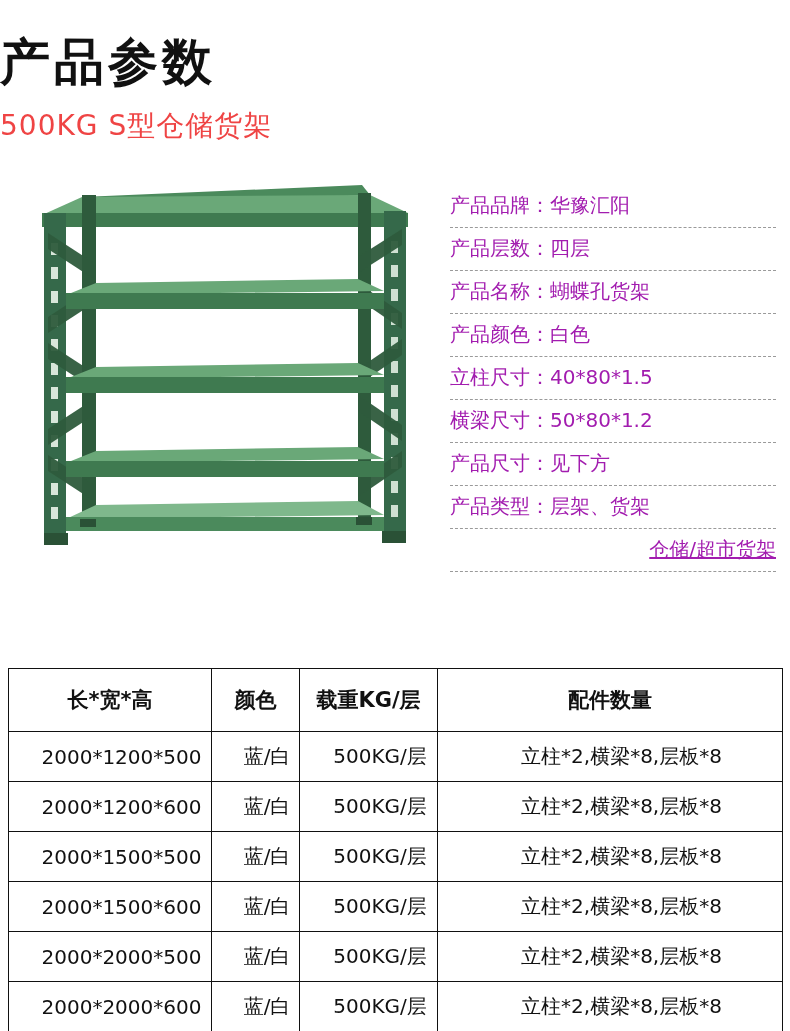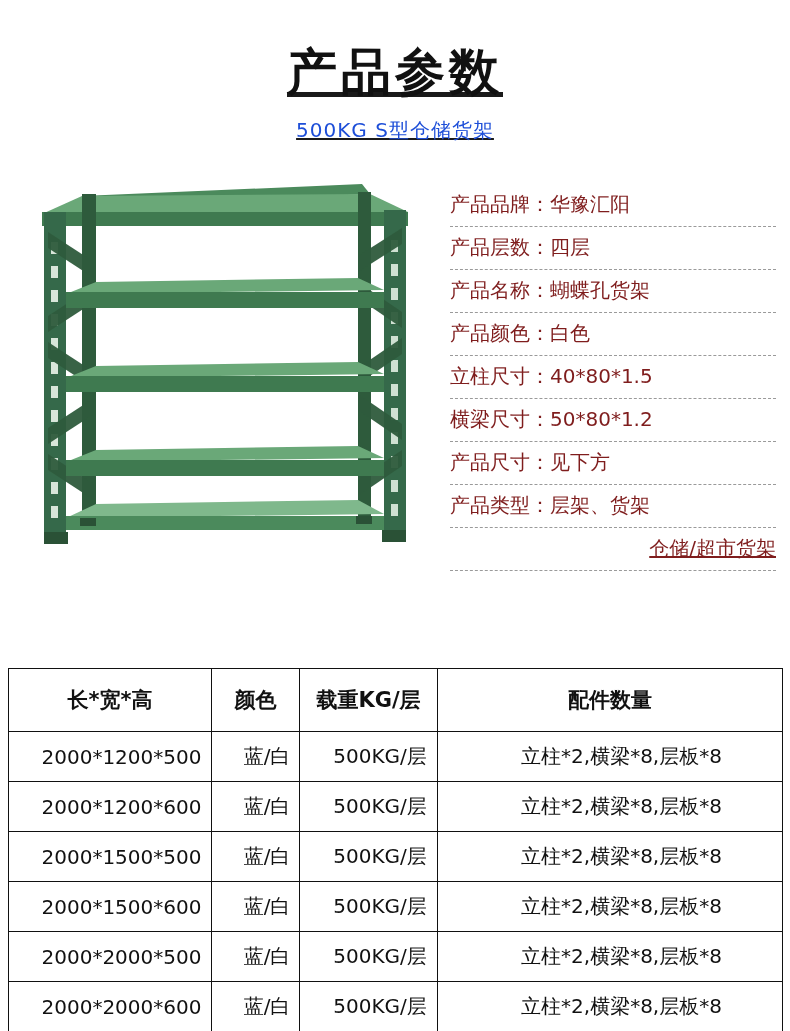--- a/index.html
+++ b/index.html
@@ -17,36 +17,34 @@
   }
   .page {
     width: 790px;
     height: 1031px;
     position: relative;
     box-sizing: border-box;
   }
 
   
   .header {
-    text-align: center;
-    padding-top: 46px;
-    text-decoration: underline;
+    padding-top: 36px;
   }
   .title {
     font-size: 50px;
     font-weight: bold;
     letter-spacing: 4px;
     line-height: 1.05;
     color: #111;
     font-family: "DejaVu Sans", "Liberation Sans", sans-serif;
   }
   .subtitle {
     margin-top: 18px;
-    font-size: 20px;
-    color: #1d4ed8;
+    font-size: 28px;
+    color: #ef4444;
     letter-spacing: 1px;
     font-family: "DejaVu Sans", "Liberation Sans", sans-serif;
   }
 
   
   .middle {
     display: flex;
     margin-top: 22px;
     padding: 0 14px 0 14px;
     box-sizing: border-box;
@@ -71,21 +69,21 @@
     height: 400px;
     margin-left: 8px;
   }
   .shelf-svg { display: block; }
 
   
   .spec-row {
     border-bottom: 1px dashed #9a9a9a;
     padding: 7px 0 8px 0;
     font-size: 20px;
-    color: #7f1d1d;
+    color: #a21caf;
     white-space: nowrap;
     font-family: "DejaVu Sans", "Liberation Sans", sans-serif;
   }
   .spec-row:first-child { border-top: none; }
   .spec-label { }
   .spec-value { }
   .spec-row.cont {
     text-align: right;
     text-decoration: underline;
   }

